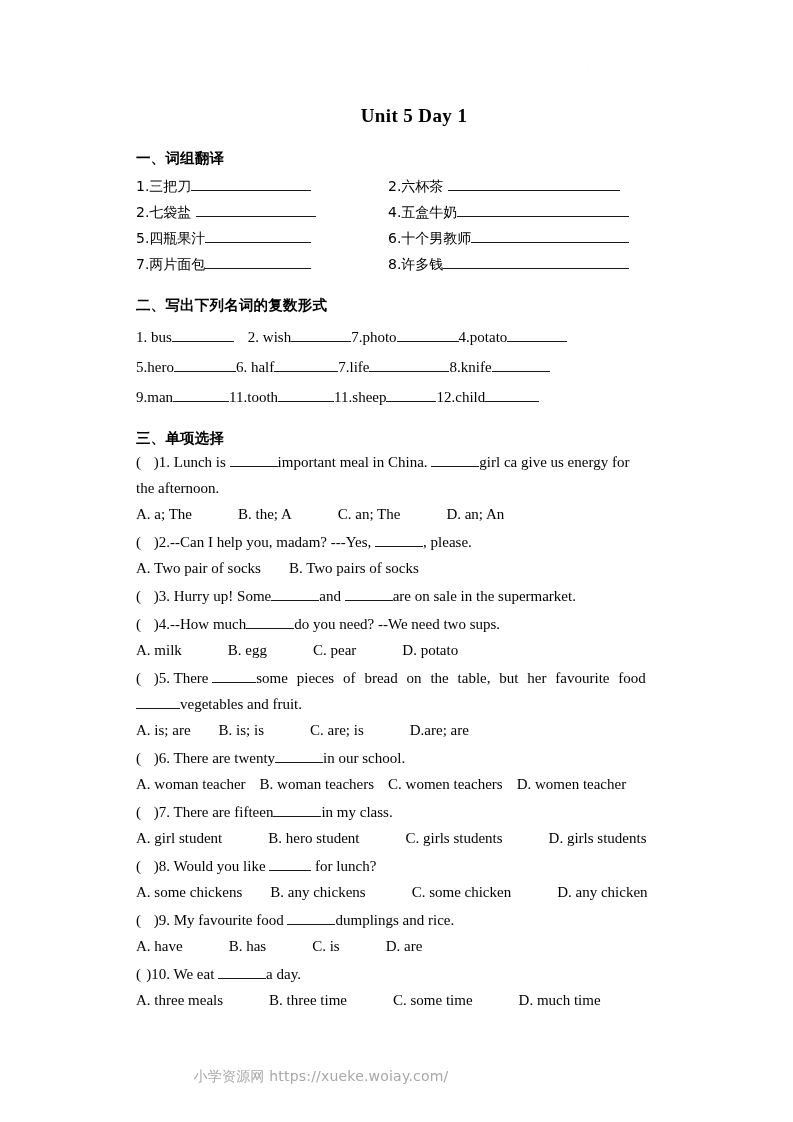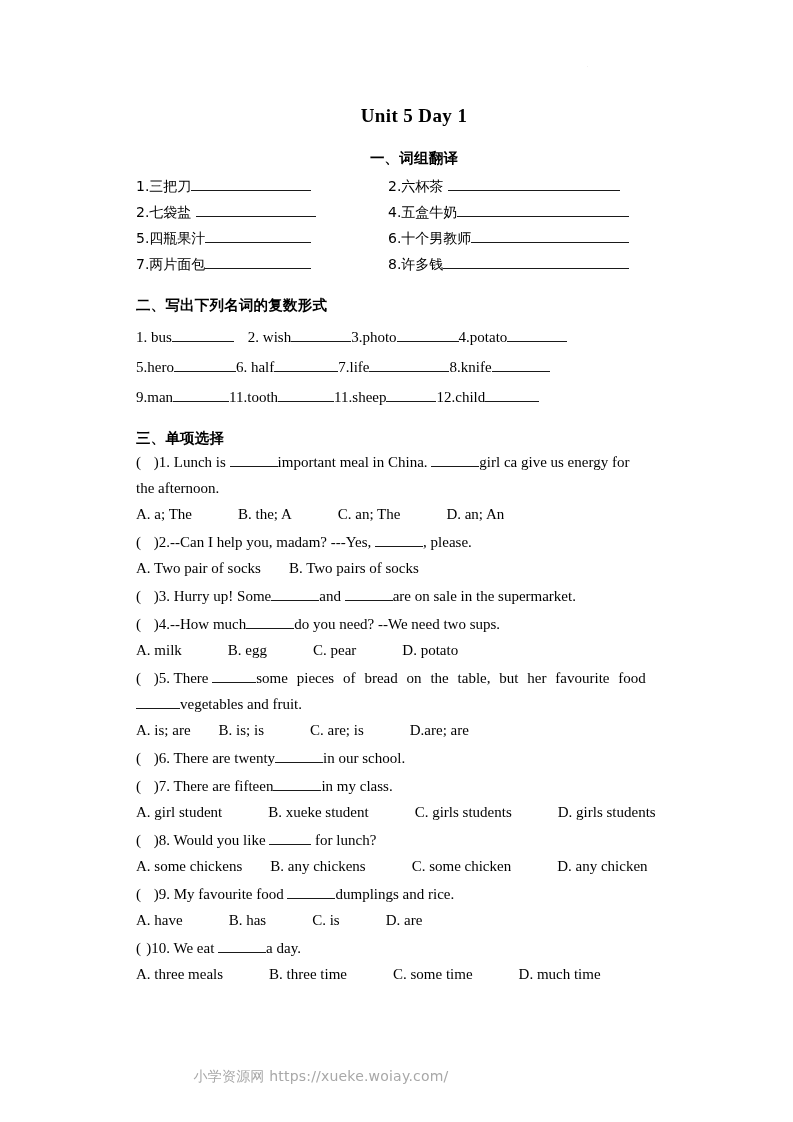--- a/index.html
+++ b/index.html
@@ -55,21 +55,21 @@
 
   .section-heading {
     font-family: "DejaVu Sans", "Liberation Sans", sans-serif;
     font-weight: bold;
     font-size: 14.5px;
     line-height: 18px;
     margin: 0;
     letter-spacing: 0.2px;
   }
 
-  .sec1-heading { padding-top: 22px; text-align: center; }
+  .sec1-heading { padding-top: 22px; }
   .sec2-heading { padding-top: 19px; }
   .sec3-heading { padding-top: 17px; }
 
   
   .phrase-table {
     width: 100%;
     border-collapse: collapse;
     margin-top: 6px;
   }
   .phrase-table td {
@@ -174,21 +174,21 @@
       <tr>
         <td class="left-cell"><span class="cn">7.两片面包</span><span class="fill" style="width:106px"></span></td>
         <td class="right-cell"><span class="cn">8.许多钱</span><span class="fill" style="width:186px"></span></td>
       </tr>
     </tbody>
       </table>
 
     <div class="section-heading sec2-heading">二、写出下列名词的复数形式</div>
 
     <div class="plural-row" style="margin-top:8px">
-      <span class="word">1. bus</span><span class="fill" style="width:62px"></span><span class="gap-sm"></span><span class="word">2. wish</span><span class="fill" style="width:60px"></span><span class="word">3.photo</span><span class="fill" style="width:62px"></span><span class="word">4.potato</span><span class="fill" style="width:60px"></span>
+      <span class="word">1. bus</span><span class="fill" style="width:62px"></span><span class="gap-sm"></span><span class="word">2. wish</span><span class="fill" style="width:60px"></span><span class="word">7.photo</span><span class="fill" style="width:62px"></span><span class="word">4.potato</span><span class="fill" style="width:60px"></span>
     </div>
 
     <div class="plural-row">
       <span class="word">5.hero</span><span class="fill" style="width:62px"></span><span class="word">6. half</span><span class="fill" style="width:64px"></span><span class="word">7.life</span><span class="fill" style="width:80px"></span><span class="word">8.knife</span><span class="fill" style="width:58px"></span>
     </div>
 
     <div class="plural-row">
       <span class="word">9.man</span><span class="fill" style="width:56px"></span><span class="word">11.tooth</span><span class="fill" style="width:56px"></span><span class="word">11.sheep</span><span class="fill" style="width:50px"></span><span class="word">12.child</span><span class="fill" style="width:54px"></span>
     </div>
 
@@ -226,26 +226,29 @@
     <div class="q-line">
       <span class="fill" style="width:44px"></span><span>vegetables and fruit.</span>
     </div>
     <div class="opts">
       <span class="opt-letter">A.  is; are</span><span class="gap-md"></span><span class="opt-letter">B. is; is</span><span class="gap-lg"></span><span class="opt-letter">C. are; is</span><span class="gap-lg"></span><span class="opt-letter">D.are; are</span>
     </div>
 
     <div class="q-line q-stem">
       <span class="paren">(<span class="pr">)6.</span></span><span> There are twenty</span><span class="fill" style="width:48px"></span><span>in our school.</span>
     </div>
+    <div class="opts">
+      <span class="opt-letter">A.  woman teacher</span><span class="gap-sm"></span><span class="opt-letter">B. woman teachers</span><span class="gap-sm"></span><span class="opt-letter">C. women teachers</span><span class="gap-sm"></span><span class="opt-letter">D. women teacher</span>
+    </div>
 
     <div class="q-line q-stem">
       <span class="paren">(<span class="pr">)7.</span></span><span> There are fifteen</span><span class="fill" style="width:48px"></span><span>in my class.</span>
     </div>
     <div class="opts">
-      <span class="opt-letter">A.  girl student</span><span class="gap-lg"></span><span class="opt-letter">B. xueke student</span><span class="gap-lg"></span><span class="opt-letter">C. girls students</span><span class="gap-lg"></span><span class="opt-letter">D. girls students</span>
+      <span class="opt-letter">A.  girl student</span><span class="gap-lg"></span><span class="opt-letter">B. hero student</span><span class="gap-lg"></span><span class="opt-letter">C. girls students</span><span class="gap-lg"></span><span class="opt-letter">D. girls students</span>
     </div>
 
     <div class="q-line q-stem">
       <span class="paren">(<span class="pr">)8.</span></span><span> Would you like </span><span class="fill" style="width:42px"></span><span> for lunch?</span>
     </div>
     <div class="opts">
       <span class="opt-letter">A.  some chickens</span><span class="gap-md"></span><span class="opt-letter">B. any chickens</span><span class="gap-lg"></span><span class="opt-letter">C. some chicken</span><span class="gap-lg"></span><span class="opt-letter">D. any chicken</span>
     </div>
 
     <div class="q-line q-stem">

